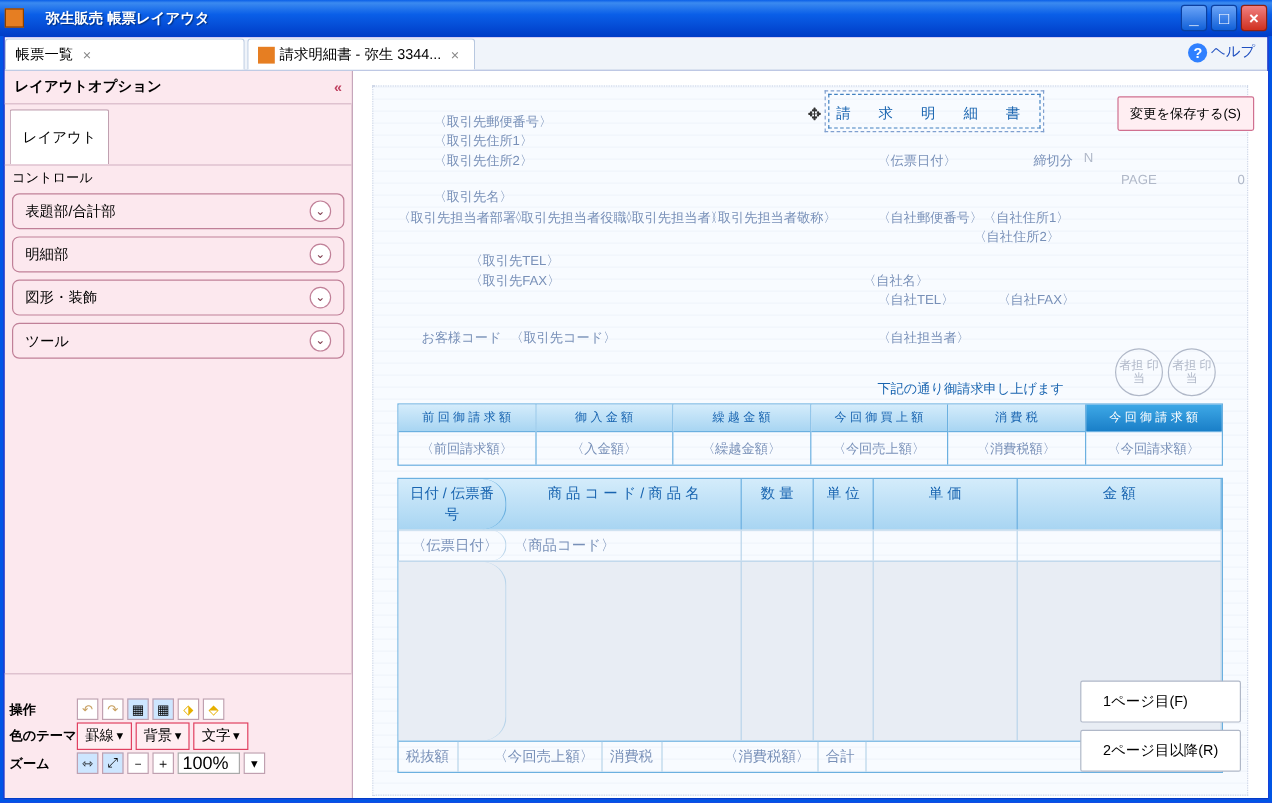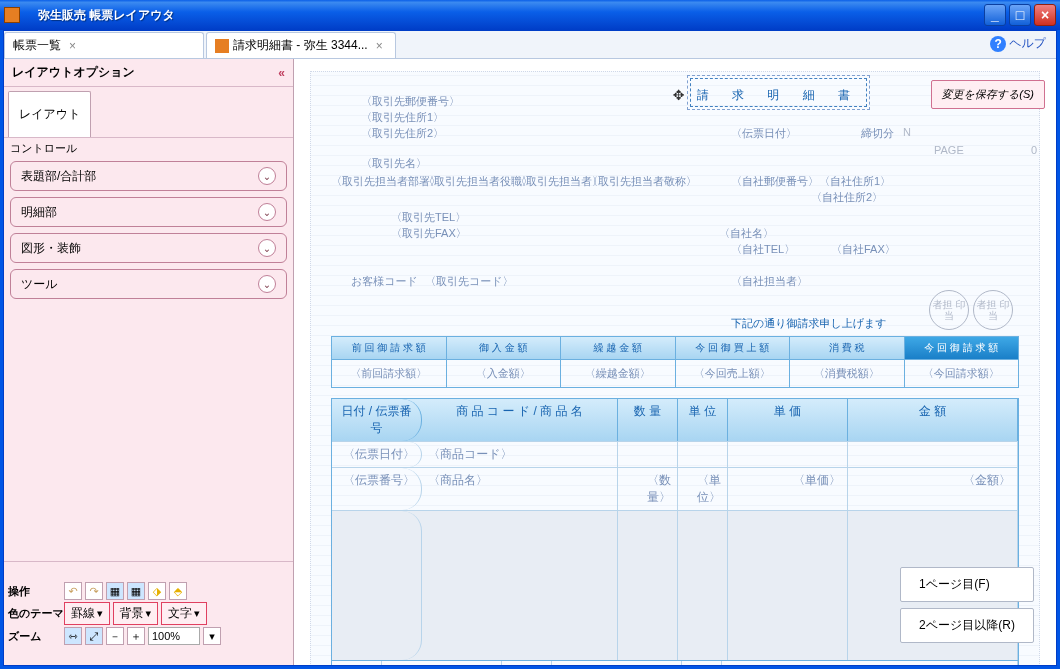--- a/index.html
+++ b/index.html
@@ -38,29 +38,29 @@
 .acc-btn { width:18px; height:18px; border:1px solid #c08098; border-radius:50%; background:#fff; display:flex; align-items:center; justify-content:center; font-size:10px; color:#804050; }
 .sidebar-spacer { flex:1; }
 
 
 .bottom-panel { background:#fce8ee; padding:18px 4px; border-top:1px solid #d8b8c8; }
 .ctrl-row { display:flex; align-items:center; margin:2px 0; }
 .ctrl-label { width:56px; font-weight:bold; font-size:11px; }
 .ctrl-icons { display:flex; gap:3px; align-items:center; }
 .ctrl-icon { width:18px; height:18px; border:1px solid #c0a0b0; background:#fff; cursor:pointer; display:flex; align-items:center; justify-content:center; font-size:11px; }
 .theme-btn { padding:2px 6px; border:1px solid #e04060; background:#ffeef2; cursor:pointer; font-size:11px; display:flex; align-items:center; gap:2px; }
-.zoom-input { width:52px; height:18px; border:1px solid #aaa; padding:0 3px; font-size:11px; }
+.zoom-input { width:52px; height:18px; border:1px solid #aaa; padding:0 3px; font-size:15px; }
 
 
 .canvas { flex:1; background:#fff; overflow:auto; position:relative; }
 .paper { margin:12px 16px; background: repeating-linear-gradient(0deg,#f8fbff,#f8fbff 9px,#eef3fa 9px,#eef3fa 10px), repeating-linear-gradient(90deg,#f8fbff,#f8fbff 9px,#eef3fa 9px,#eef3fa 10px); padding:18px 20px; min-height:590px; position:relative; border:1px dotted #d0d8e8; }
 .big-title { color:#1864b0; font-size:20px; letter-spacing:10px; position:absolute; top:6px; right:172px; border:1px dashed #4080c0; padding:2px 6px; }
 .big-title::after{content:''; position:absolute; inset:-4px; border:1px dashed #80a0d0;}
 .move-icon{position:absolute; left:-18px; top:8px; font-size:14px; color:#333;}
-.action-btns { position:absolute; top:8px; right:-6px; display:flex; flex-direction:column; gap:6px;font-style:italic; }
+.action-btns { position:absolute; top:8px; right:-6px; display:flex; flex-direction:column; gap:6px; }
 .action-btn { background:#ffeef2; border:1px solid #d07090; padding:6px 10px; cursor:pointer; border-radius:2px; font-size:11px; }
 .blue-note { color:#1864b0; font-size:11px; position:absolute; }
 
 
 .summary-tbl { display:flex; border:1px solid #6bb0e0; margin-top: 6px; }
 .summary-col { flex:1; display:flex; flex-direction:column; border-right:1px solid #6bb0e0; }
 .summary-col:last-child { border-right:none; }
 .summary-h { background:linear-gradient(to bottom,#d4ecfb,#a8d5f2); color:#1864b0; text-align:center; padding:4px 0; font-size:10px; border-bottom:1px solid #6bb0e0; }
 .summary-h.dark { background:linear-gradient(to bottom,#3ea8e6,#1a7fc8); color:#fff; }
 .summary-v { text-align:center; padding:6px 0; color:#7890b8; font-size:11px; }
@@ -264,28 +264,20 @@
             <div class="col-amt">金    額</div>
           </div>
           <div class="det-row">
             <div class="col-date">〈伝票日付〉</div>
             <div class="col-prod" style="text-align:left;">〈商品コード〉</div>
             <div class="col-qty"></div>
             <div class="col-unit"></div>
             <div class="col-price"></div>
             <div class="col-amt"></div>
           </div>
-          <div class="det-row">
-            <div class="col-date">〈伝票番号〉</div>
-            <div class="col-prod" style="text-align:left;">〈商品名〉</div>
-            <div class="col-qty">〈数量〉</div>
-            <div class="col-unit">〈単位〉</div>
-            <div class="col-price">〈単価〉</div>
-            <div class="col-amt">〈金額〉</div>
-          </div>
           <div class="det-row body-area">
             <div class="col-date"></div>
             <div class="col-prod"></div>
             <div class="col-qty"></div>
             <div class="col-unit"></div>
             <div class="col-price"></div>
             <div class="col-amt"></div>
           </div>
           <div class="det-foot">
             <div style="width:50px;text-align:left;">税抜額</div>

